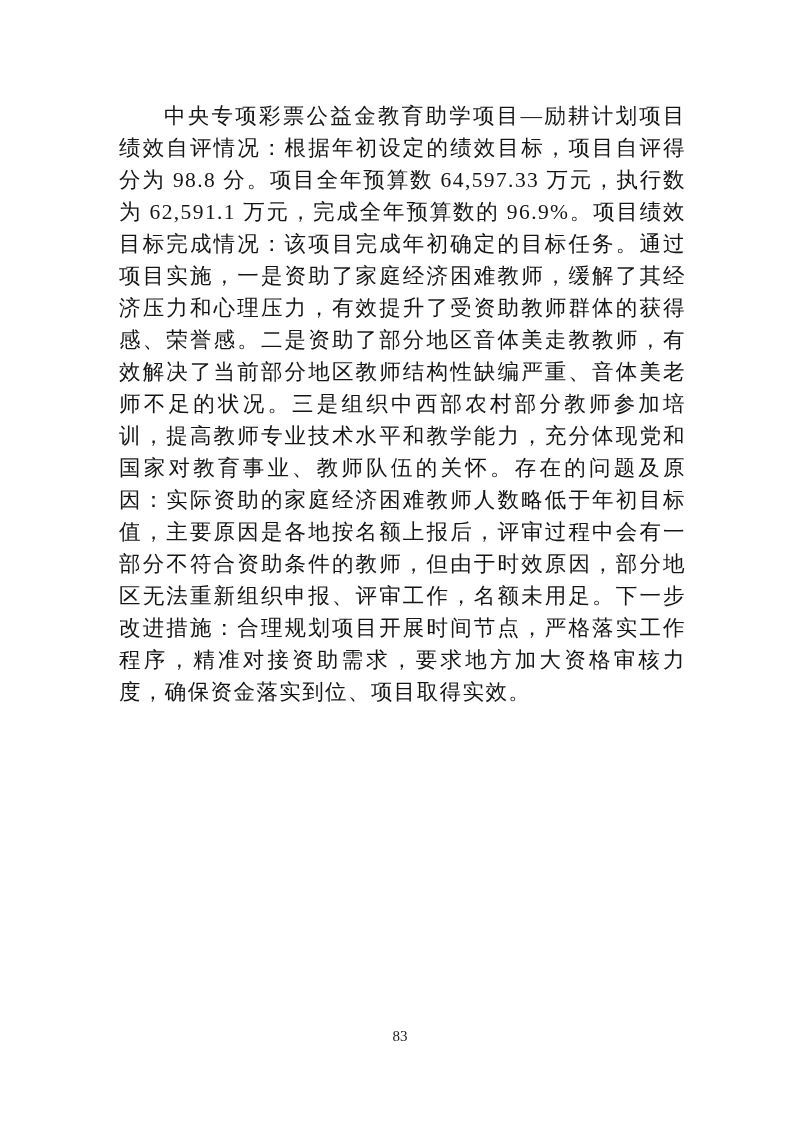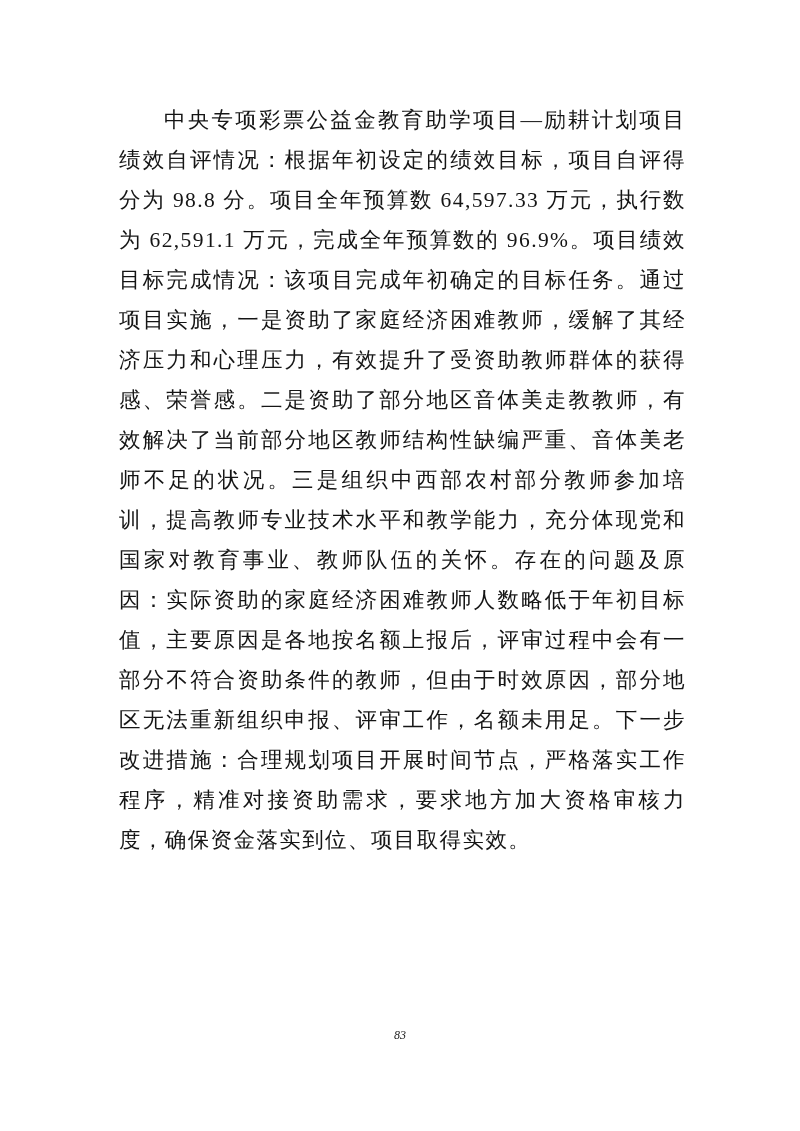--- a/index.html
+++ b/index.html
@@ -17,39 +17,38 @@
   }
   .content {
     position: absolute;
     left: 119px;
     top: 100px;
     width: 567px;
   }
   .content p {
     margin: 0;
     font-size: 21.5px;
-    line-height: 40px;
+    line-height: 32px;
     color: #151515;
     text-align: justify;
     text-align-last: left;
     text-justify: inter-character;
     letter-spacing: 1.4px;
     text-indent: 45px;
     word-break: break-all;
   }
   .pagenum {
     position: absolute;
     top: 1028px;
     left: 0;
     width: 100%;
     text-align: center;
-    font-size: 12px;
+    font-size: 15px;
     color: #1a1a1a;
     font-family: "Liberation Serif", "DejaVu Serif", serif;
-    font-style: italic;
   }
 </style>
 </head>
 <body>
 
 <div class="page">
   <div class="content">
     <p>中央专项彩票公益金教育助学项目—励耕计划项目绩效自评情况：根据年初设定的绩效目标，项目自评得分为 98.8 分。项目全年预算数 64,597.33 万元，执行数为 62,591.1 万元，完成全年预算数的 96.9%。项目绩效目标完成情况：该项目完成年初确定的目标任务。通过项目实施，一是资助了家庭经济困难教师，缓解了其经济压力和心理压力，有效提升了受资助教师群体的获得感、荣誉感。二是资助了部分地区音体美走教教师，有效解决了当前部分地区教师结构性缺编严重、音体美老师不足的状况。三是组织中西部农村部分教师参加培训，提高教师专业技术水平和教学能力，充分体现党和国家对教育事业、教师队伍的关怀。存在的问题及原因：实际资助的家庭经济困难教师人数略低于年初目标值，主要原因是各地按名额上报后，评审过程中会有一部分不符合资助条件的教师，但由于时效原因，部分地区无法重新组织申报、评审工作，名额未用足。下一步改进措施：合理规划项目开展时间节点，严格落实工作程序，精准对接资助需求，要求地方加大资格审核力度，确保资金落实到位、项目取得实效。</p>
   </div>
   <div class="pagenum">83</div>

